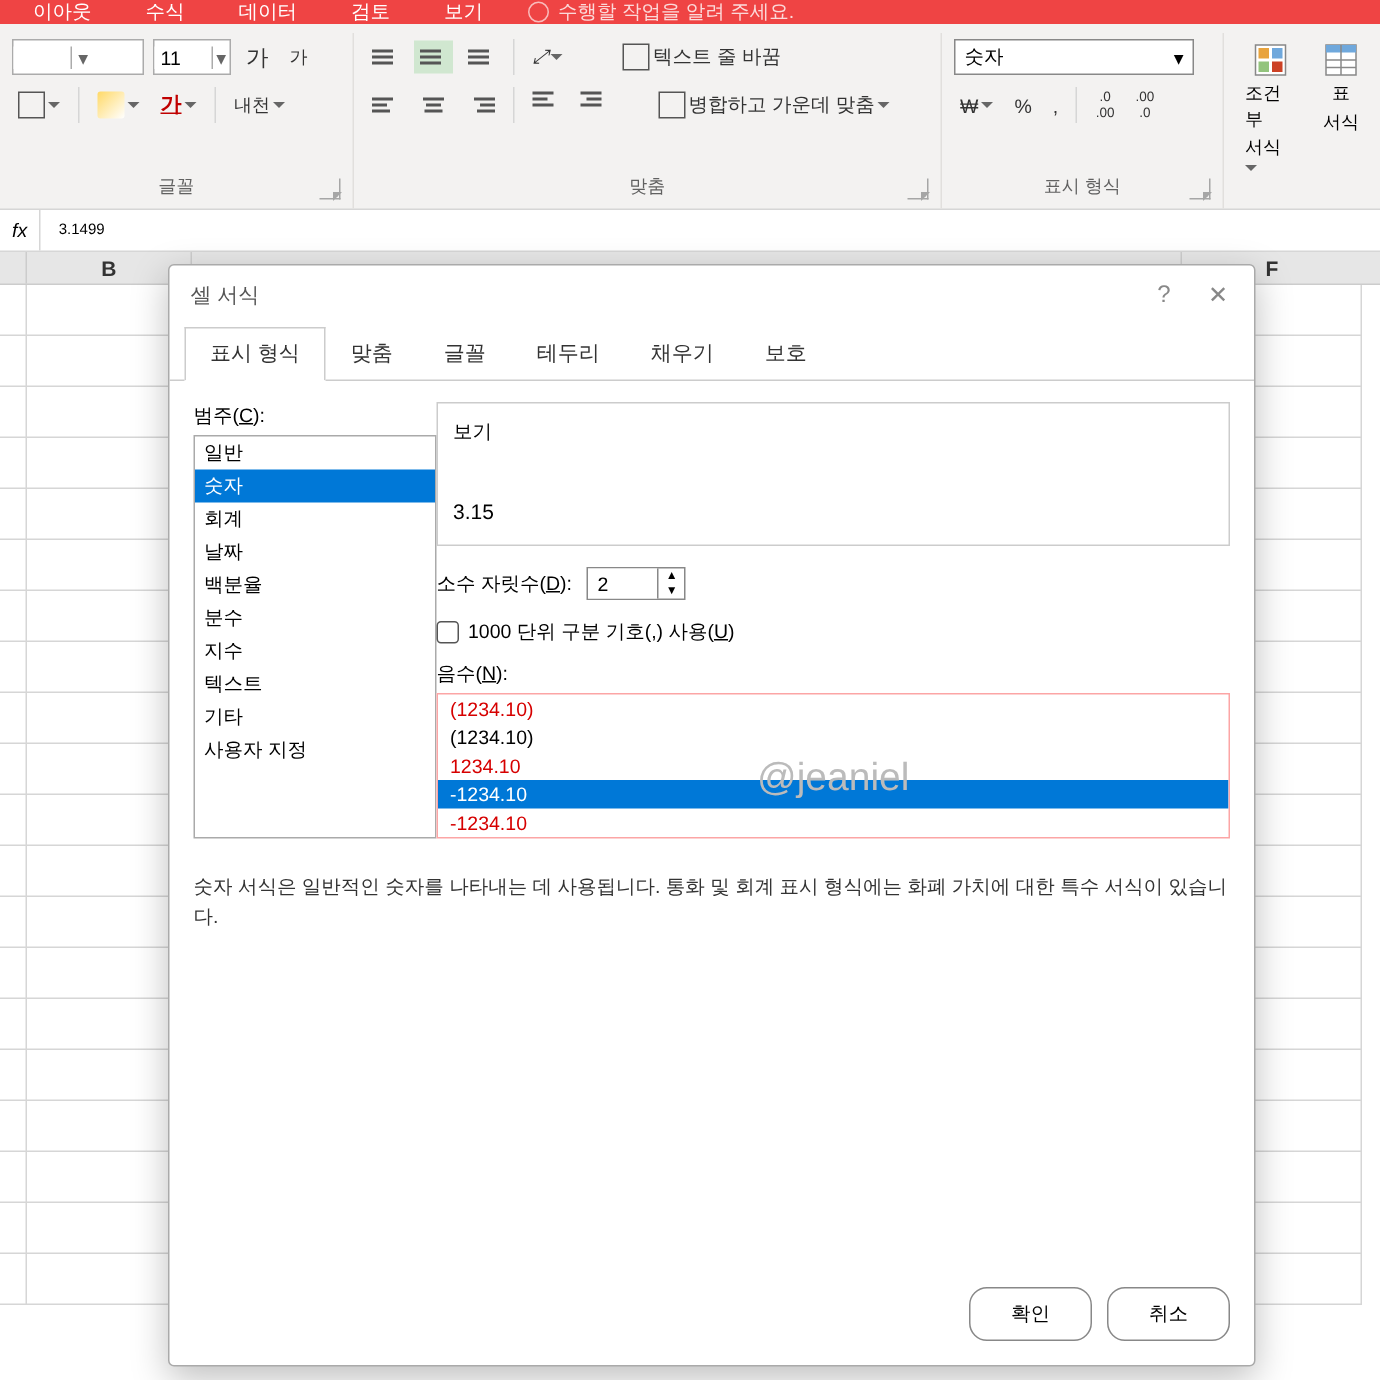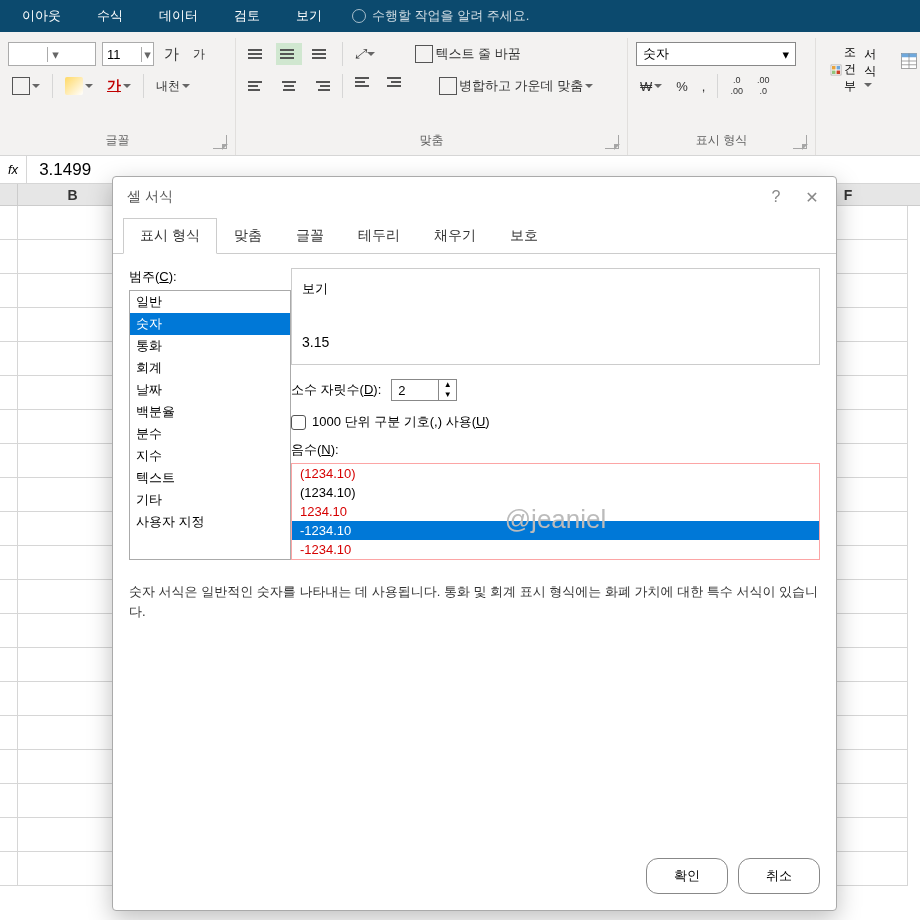--- a/index.html
+++ b/index.html
@@ -1,19 +1,19 @@
 <!DOCTYPE html>
 <html><head>
 <meta charset="utf-8">
 <style>
 * { box-sizing: border-box; margin: 0; padding: 0; font-family: "Malgun Gothic", sans-serif; }
 body { width: 920px; height: 920px; overflow: hidden; background: #fff; position: relative; }
 
 
-.menubar { background: #0c4a6e; color: #fff; height: 32px; display: flex; align-items: center; font-size: 13px; padding: 0 4px; }
+.menubar { background: #ef4444; color: #fff; height: 16px; display: flex; align-items: center; font-size: 13px; padding: 0 4px; }
 .menubar .mtab { padding: 0 18px; cursor: pointer; }
 .menubar .tell { opacity: 0.8; display: flex; align-items: center; gap: 6px; margin-left: 12px; }
 .bulb { width: 14px; height: 14px; border: 1.5px solid rgba(255,255,255,0.8); border-radius: 50%; position: relative; }
 
 
 .ribbon { background: #f3f2f1; border-bottom: 1px solid #d6d6d6; height: 124px; display: flex; padding-top: 6px; }
 .ribgroup { border-right: 1px solid #e1dfdd; display: flex; flex-direction: column; justify-content: space-between; padding: 0 8px 0 8px; min-width: 0; }
 .ribgroup .grptitle { text-align: center; color: #616161; font-size: 12px; padding: 4px 0 6px; position: relative; }
 .launcher { position: absolute; right: 0; bottom: 6px; width: 14px; height: 14px; border: 1px solid #a6a6a6; border-top: none; border-left: none; }
 .launcher::after { content: ""; position: absolute; right: -2px; bottom: -2px; border: 3px solid transparent; border-top-color: #a6a6a6; border-left-color: #a6a6a6; }
@@ -30,31 +30,31 @@
 .ico-ruby { font-size: 12px; }
 .ico-align { display: flex; flex-direction: column; gap: 2px; justify-content: center; }
 .ico-align span { height: 2px; background: #555; }
 .ico-indent { display: flex; flex-direction: column; gap: 2px; }
 .ico-indent span { height: 2px; background: #555; }
 .ico-wrap { border: 1px solid #555; }
 .ico-merge { border: 1px solid #555; }
 .ico-numfmt { border: 1px solid #888; width: 160px; height: 24px; background: #fff; display: flex; align-items: center; padding: 0 6px; font-size: 13px; justify-content: space-between; }
 .ico-currency { font-size: 13px; }
 .ico-cond { width: 24px; height: 24px; }
-.bigbtn { display: flex; flex-direction: row; align-items: center; font-size: 12px; gap: 2px; cursor: pointer; padding: 0 6px; }
+.bigbtn { display: flex; flex-direction: column; align-items: center; font-size: 12px; gap: 2px; cursor: pointer; padding: 0 6px; }
 
 
 .combo { border: 1px solid #ababab; background: #fff; height: 24px; display: flex; align-items: center; font-size: 13px; }
 .combo input { border: none; outline: none; width: 38px; padding: 0 4px; font-size: 13px; }
 .combo .cbtn { width: 16px; text-align: center; border-left: 1px solid #ababab; color: #666; }
 
 
 .fbar { height: 28px; border-bottom: 1px solid #d6d6d6; display: flex; align-items: center; }
 .fbar .fx { font-style: italic; font-size: 13px; padding: 0 8px; border-right: 1px solid #d6d6d6; height: 100%; display: flex; align-items: center; }
-.fbar .fval { padding: 0 12px; font-size: 17px; }
+.fbar .fval { padding: 0 12px; font-size: 10px; }
 
 
 .sheet { position: relative; }
 .colhdrs { display: flex; height: 22px; background: #e6e6e6; border-bottom: 1px solid #ccc; }
 .colhdr { width: 110px; border-right: 1px solid #ccc; text-align: center; font-size: 14px; color: #333; line-height: 22px; font-weight: bold; }
 .rows .row { display: flex; height: 34px; }
 .rows .cell { width: 110px; border-right: 1px solid #d6d6d6; border-bottom: 1px solid #d6d6d6; font-size: 14px; display: flex; align-items: center; justify-content: flex-end; padding: 0 6px; }
 
 
 .dialog { position: absolute; left: 112px; top: 176px; width: 725px; height: 735px; background: #fff; border: 1px solid #aaa; box-shadow: 0 8px 24px rgba(0,0,0,0.25); border-radius: 4px; display: flex; flex-direction: column; }
@@ -437,21 +437,20 @@
     <div class="dlg-tab">테두리</div>
     <div class="dlg-tab">채우기</div>
     <div class="dlg-tab">보호</div>
   </div>
   <div class="dlg-body">
     <div class="catcol">
       <div class="catlabel"><span>범주(<span class="u">C</span>):</span></div>
       <div class="catlist" id="catlist">
           <div class="item">일반</div>
           <div class="item sel">숫자</div>
-          <div class="item">통화</div>
           <div class="item">회계</div>
           <div class="item">날짜</div>
           <div class="item">백분율</div>
           <div class="item">분수</div>
           <div class="item">지수</div>
           <div class="item">텍스트</div>
           <div class="item">기타</div>
           <div class="item">사용자 지정</div>
         </div>
     </div>

